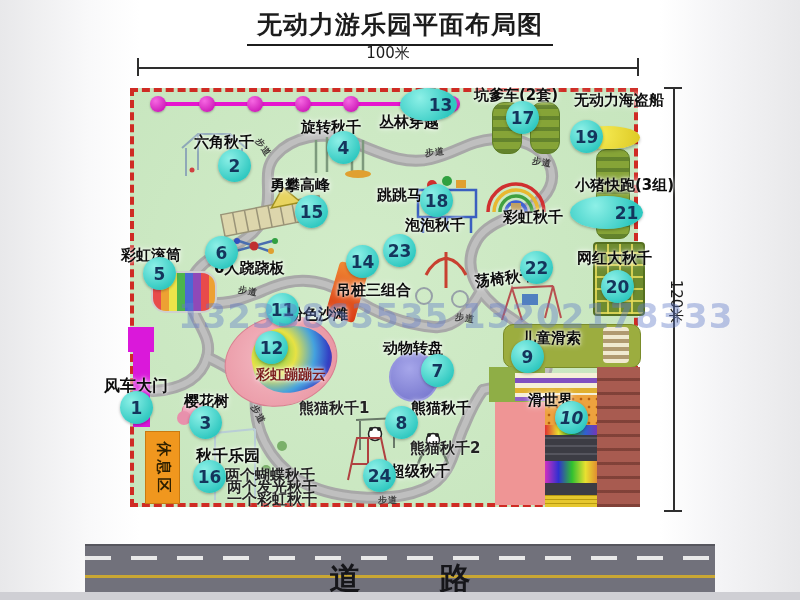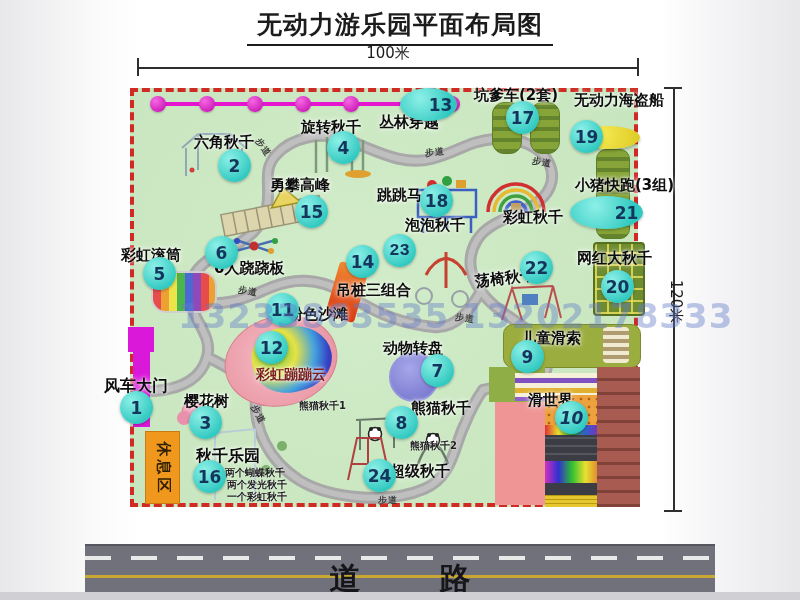--- a/index.html
+++ b/index.html
@@ -19,21 +19,21 @@
        background:radial-gradient(circle at 45% 45%,#d2ecc9,#c6e5bd);
        border:4px dashed #cf2b24;z-index:1;}
   svg.net{left:0;top:0;z-index:2;pointer-events:none;}
   .walk{fill:none;stroke:#a8a8a8;stroke-width:12;stroke-linecap:round;}
   .walk2{fill:none;stroke:#bfbfbf;stroke-width:6;stroke-linecap:round;}
   
   .lbl{position:absolute;font-weight:bold;font-size:15px;color:#0d0d0d;white-space:nowrap;z-index:5;
        text-shadow:0 0 3px #fff,0 0 6px rgba(255,255,255,.85);}
   .lbl.big{font-size:16px;}
   .lbl.maroon{color:#7c1d1d;font-size:14px;}
-  .sub{position:absolute;font-weight:bold;font-size:10px;color:#222;white-space:nowrap;z-index:5;
+  .sub{position:absolute;font-weight:bold;font-size:15px;color:#222;white-space:nowrap;z-index:5;
        text-shadow:0 0 2px #fff;}
   .bu{position:absolute;font-size:9px;font-weight:bold;color:#3a3a3a;z-index:5;letter-spacing:1px;}
   .badge{position:absolute;width:33px;height:33px;border-radius:50%;z-index:6;
          background:radial-gradient(circle at 35% 30%,#8df0e7,#2fc8c0 75%);
          color:#14355c;font-weight:bold;font-size:17px;display:flex;align-items:center;justify-content:center;
          box-shadow:0 1px 3px rgba(0,0,0,.3);}
   
   .zline{left:152px;top:102px;width:308px;height:4px;background:#e615cf;z-index:4;border-radius:2px;}
   .zdot{position:absolute;top:96px;width:16px;height:16px;border-radius:50%;z-index:4;
         background:radial-gradient(circle at 35% 30%,#f668e2,#c206ac);box-shadow:0 1px 2px rgba(0,0,0,.25);}
@@ -294,21 +294,21 @@
   <span class="badge" style="left:400px;top:88px;padding-left:24px;">13</span>
   <span class="badge" style="left:346px;top:245px;">14</span>
   <span class="badge" style="left:295px;top:195px;">15</span>
   <span class="badge" style="left:193px;top:460px;">16</span>
   <span class="badge" style="left:506px;top:101px;">17</span>
   <span class="badge" style="left:420px;top:184px;">18</span>
   <span class="badge" style="left:570px;top:104px;margin-top:16px;">19</span>
   <span class="badge" style="left:601px;top:270px;">20</span>
   <span class="badge" style="left:570px;top:196px;padding-left:40px;">21</span>
   <span class="badge" style="left:520px;top:251px;">22</span>
-  <span class="badge" style="left:383px;top:234px;font-family:Liberation Mono, monospace;">23</span>
+  <span class="badge" style="left:383px;top:234px;">23</span>
   <span class="badge" style="left:363px;top:459px;">24</span>
 
   <span class="abs wm2">13233863535 13202178333</span>
 
   <div class="abs road">
     <div class="dash" style="top:10px;"></div>
     <div class="yline"></div>
     <div class="dash" style="top:47px;"></div>
     <div class="rtext">道 路</div>
   </div>

